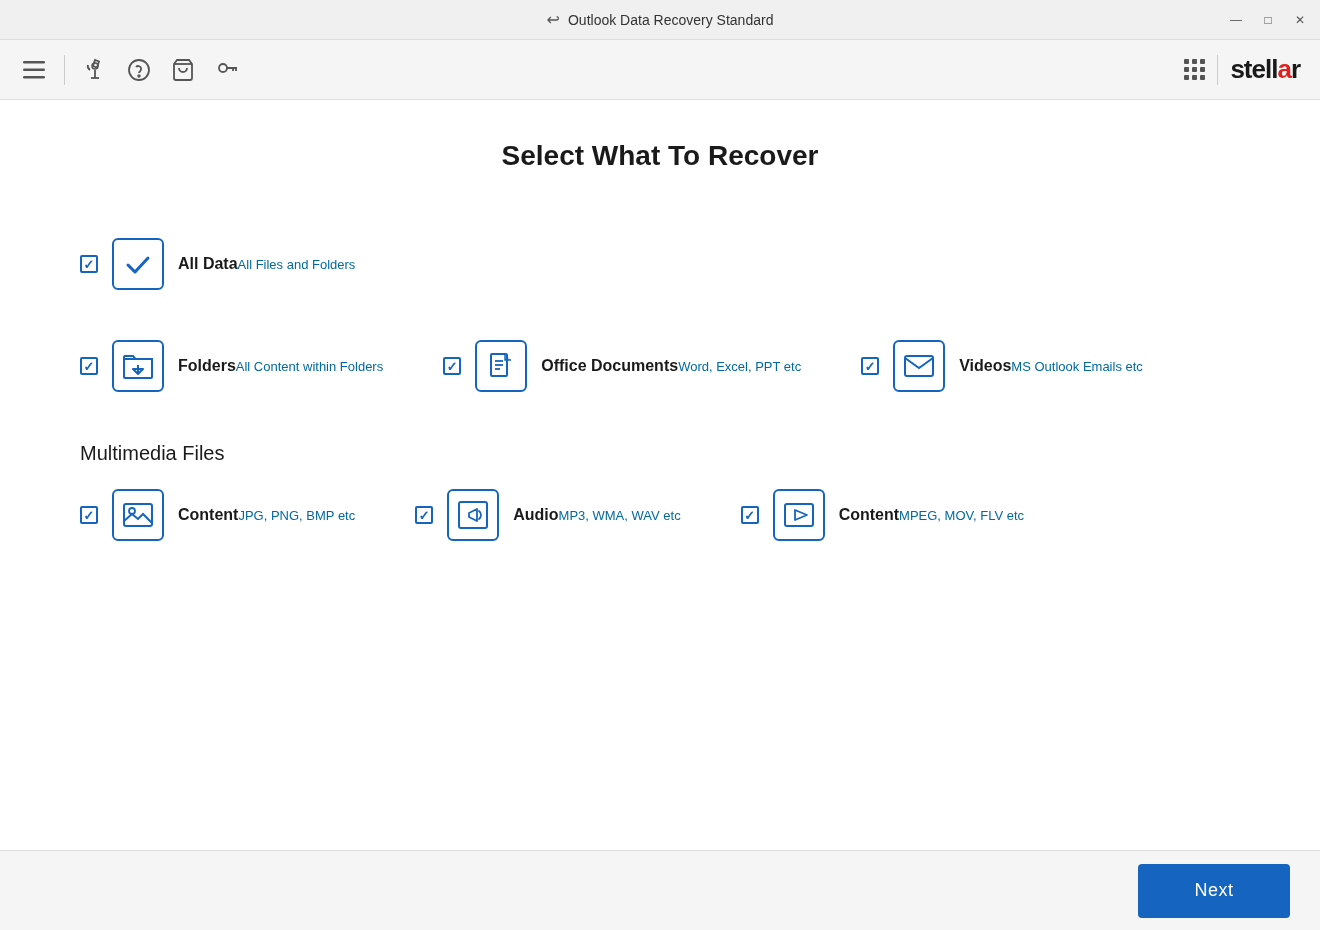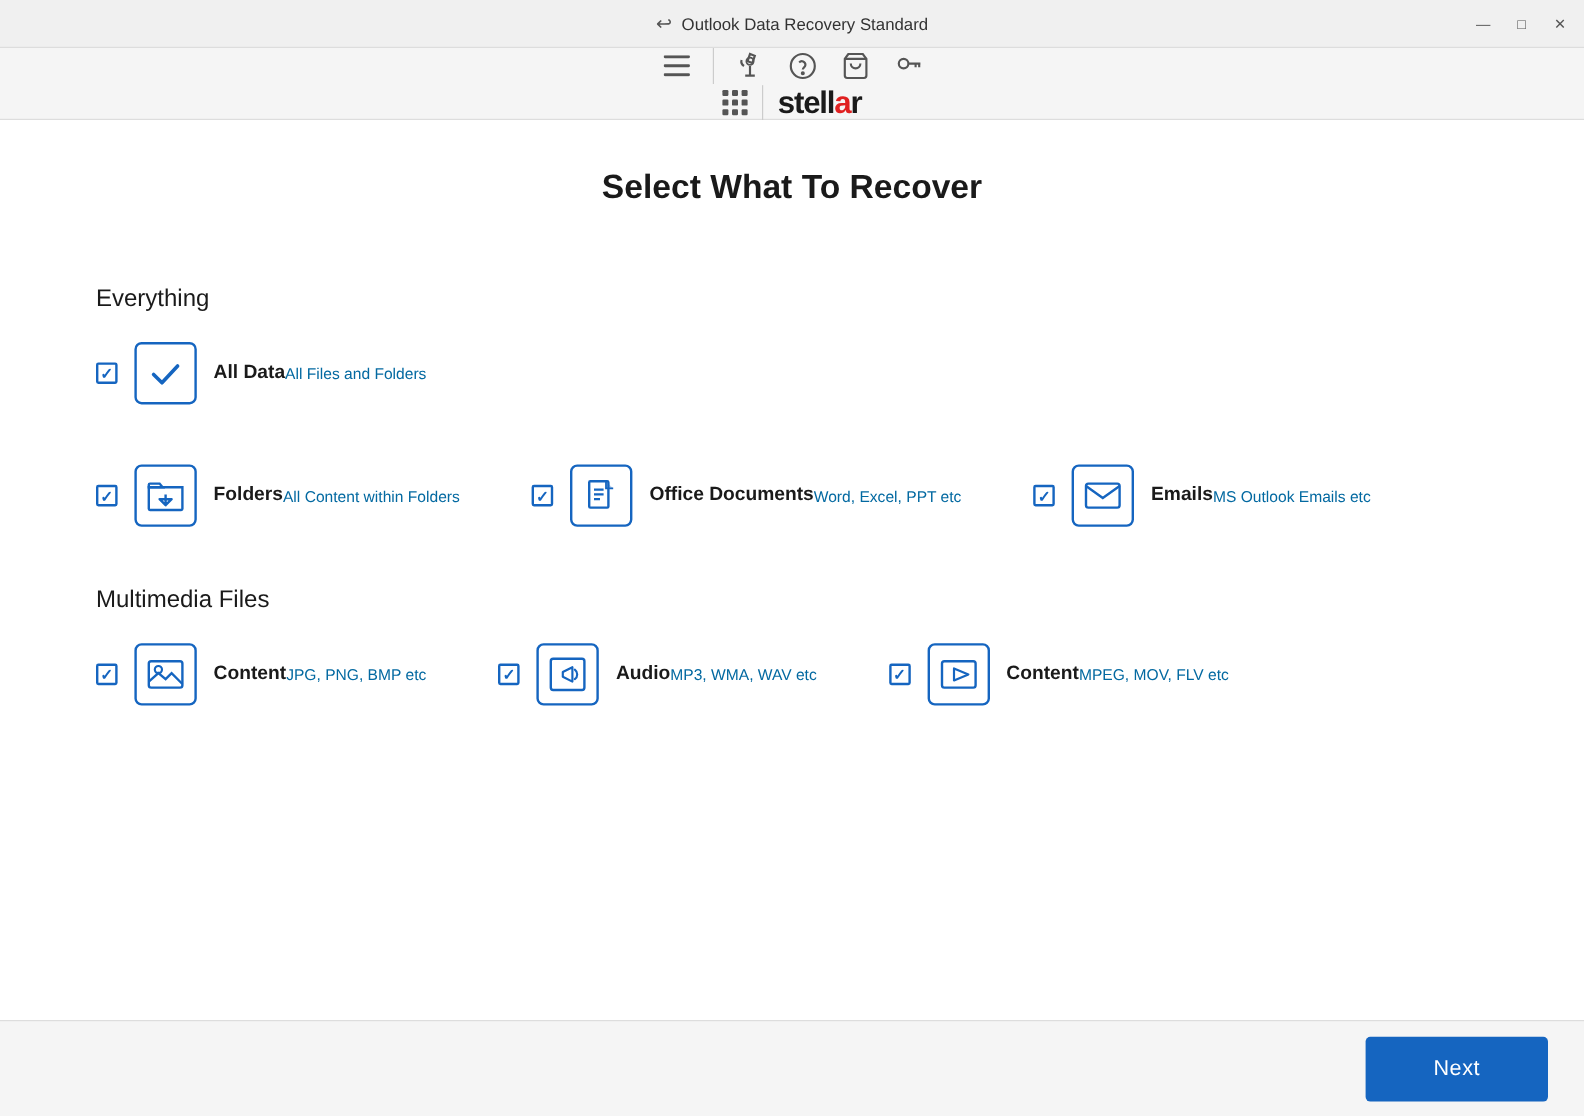--- a/index.html
+++ b/index.html
@@ -55,24 +55,23 @@
       color: #555;
     }
 
     
     .toolbar {
       background: #f5f5f5;
       height: 60px;
       display: flex;
       align-items: center;
       justify-content: space-between;
-      padding: 0 32px;
+      padding: 0 20px;
       border-bottom: 1px solid #ddd;
       flex-shrink: 0;
-      flex-direction: column;
     }
     .toolbar-left {
       display: flex;
       align-items: center;
       gap: 16px;
     }
     .toolbar-icon {
       width: 28px;
       height: 28px;
       display: flex;
@@ -316,21 +315,20 @@
     <div class="stellar-logo">
       stell<span>a</span>r
     </div>
   </div>
 </div>
 
 <div class="main-content">
   <h1 class="page-title">Select What To Recover</h1>
 
   <div class="section">
-    <div class="section-title">Everything</div>
     <div class="items-row">
 
       <div class="item">
         <div class="item-checkbox-wrap">
           <div class="checkbox checked"></div>
         </div>
         <div class="alldata-icon-box">
           <svg width="32" height="32" viewBox="0 0 32 32" fill="none">
             <polyline points="6,17 13,24 26,10" stroke="#1565c0" stroke-width="3" stroke-linecap="round" stroke-linejoin="round"></polyline>
           </svg>
@@ -381,21 +379,21 @@
 
       <div class="item">
         <div class="checkbox checked"></div>
         <div class="item-icon-box">
           <svg width="32" height="28" viewBox="0 0 32 28" fill="none">
             <rect x="2" y="4" width="28" height="20" rx="2" stroke="#1565c0" stroke-width="2"></rect>
             <polyline points="2,6 16,16 30,6" stroke="#1565c0" stroke-width="2"></polyline>
           </svg>
         </div>
         <div class="item-text">
-          <span class="item-label">Emails</span>
+          <span class="item-label">Videos</span>
           <span class="item-sublabel">MS Outlook Emails etc</span>
         </div>
       </div>
 
     </div>
   </div>
 
   <div class="section">
     <div class="section-title">Multimedia Files</div>
     <div class="items-row">

